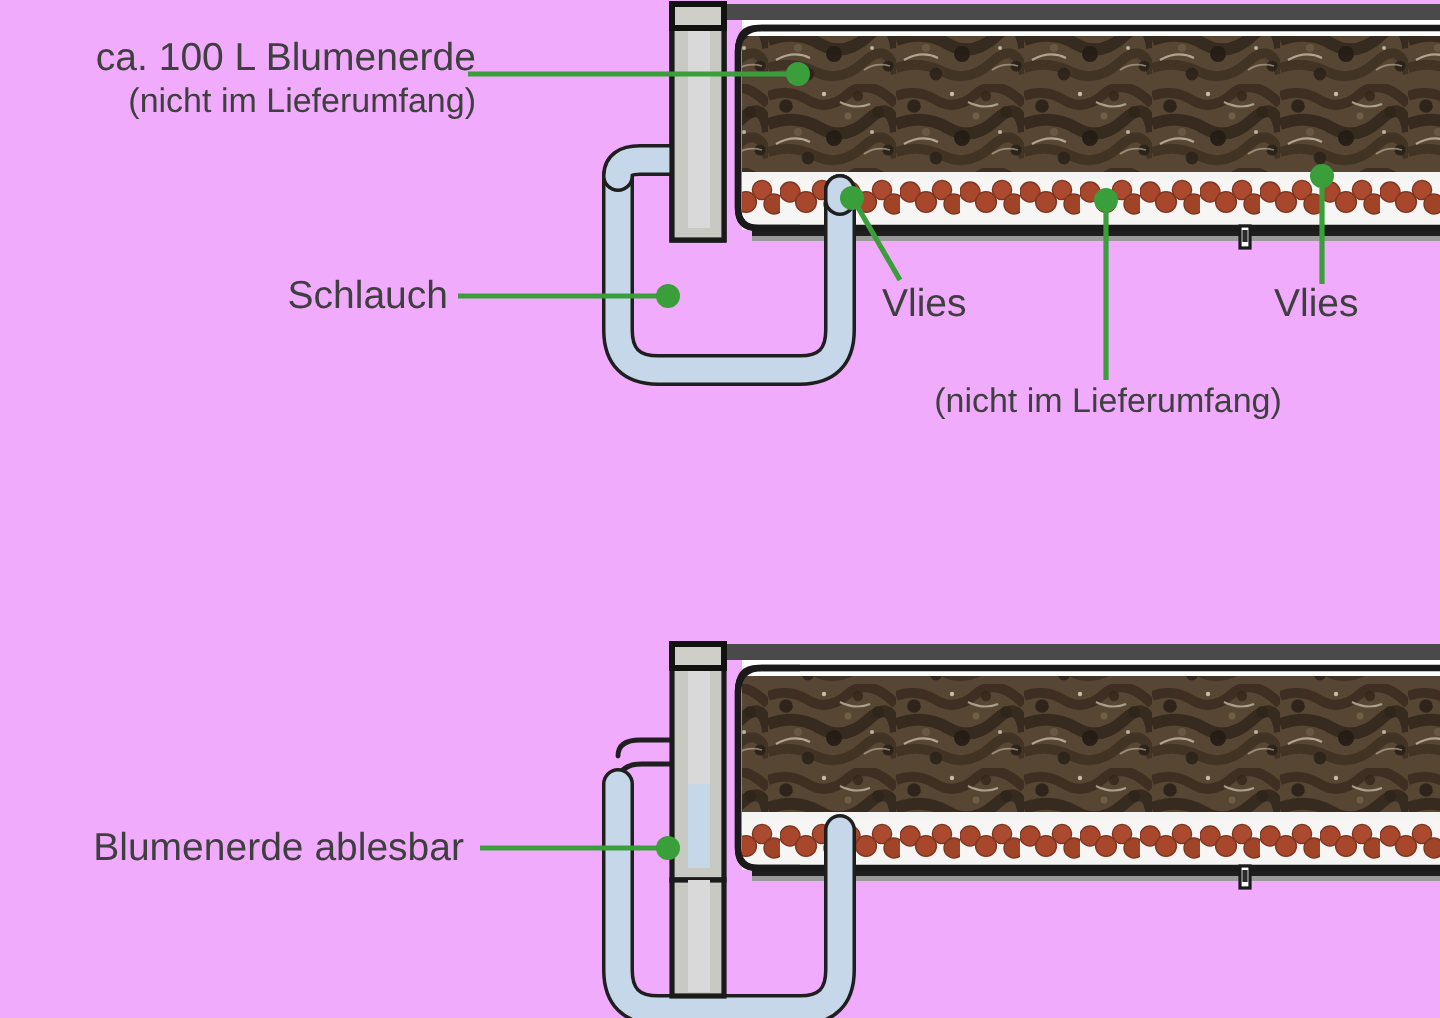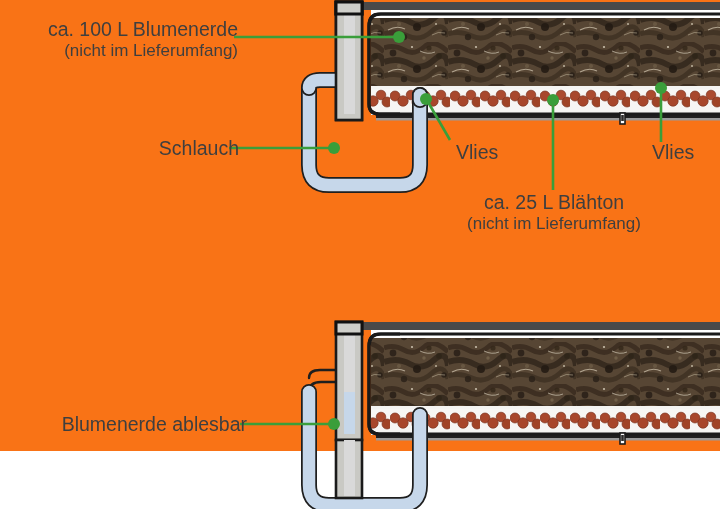--- a/index.html
+++ b/index.html
@@ -6,37 +6,37 @@
   html, body {
     margin: 0; padding: 0;
     width: 720px; height: 509px;
     background: #ffffff;
     font-family: "Liberation Sans", sans-serif;
     overflow: hidden;
   }
   #stage {
     position: relative;
     width: 720px;
-    height: 451px;
-    background: #f97316;
+    height: 509px;
+    background: #f0abfc;
   }
   .panel { position: absolute; left: 0; width: 720px; }
   #panel-top { top: 0; height: 260px; }
   #panel-bottom { top: 300px; height: 209px; }
 
   .label {
     position: absolute;
     color: #3f3f3f;
     font-family: "Liberation Sans", sans-serif;
     white-space: nowrap;
     line-height: 1.18;
   }
   .label .l1 { display: block; font-size: 19.5px; }
   .label .l2 { display: block; font-size: 17px; }
-  .label.single { font-size: 19.5px; margin-left: 15px; }
+  .label.single { font-size: 19.5px; }
   .ralign { text-align: right; }
   .calign { text-align: center; }
 
   svg { display: block; position: absolute; top: 0; left: 0; overflow: visible; }
 </style>
 </head>
 <body>
 
 <div id="stage">
 
@@ -164,21 +164,20 @@
 
     <div class="label single" style="left:441px; top:141px;">
       <span>Vlies</span>
     </div>
 
     <div class="label single" style="left:637px; top:141px;">
       <span>Vlies</span>
     </div>
 
     <div class="label calign" style="left:443px; top:191px; width:222px;">
-      <span class="l1">ca. 25 L Blähton</span>
       <span class="l2">(nicht im Lieferumfang)</span>
     </div>
   </div>
 
   <div class="panel" id="panel-bottom">
     <svg width="720" height="209" viewBox="0 0 720 209">
 
       <rect x="336" y="22" width="384" height="8" fill="#4a4a4a"></rect>
       <rect x="371" y="30" width="349" height="10" fill="#ffffff"></rect>
 

